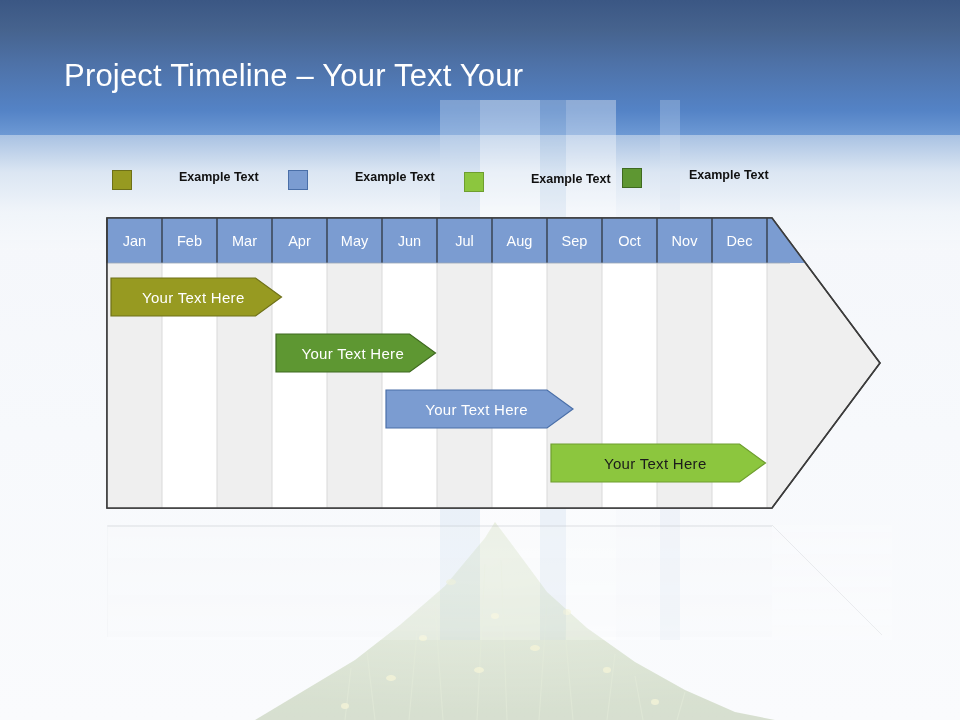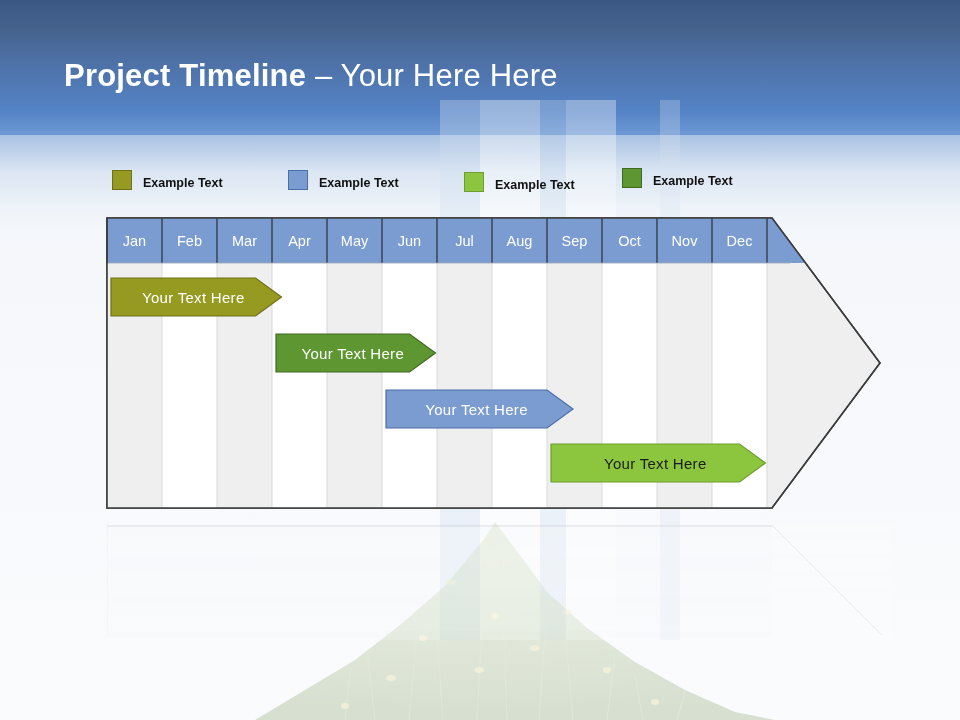--- a/index.html
+++ b/index.html
@@ -82,29 +82,30 @@
   
   .title {
     position: absolute;
     left: 64px;
     top: 58px;
     font-size: 31px;
     color: #ffffff;
     letter-spacing: 0.2px;
     white-space: nowrap;
   }
-  .title .strong { font-weight: bold; text-align: center; }
+  .title .strong { font-weight: normal; text-align: center; }
   .title .light  { font-weight: normal; }
 
   
   .legend-item {
     position: absolute;
     display: flex;
-    align-items: flex-end;
+    align-items: flex-start;
     white-space: nowrap;
+    gap: 36px;
   }
   .legend-swatch {
     width: 20px;
     height: 20px;
     border: 1px solid rgba(0,0,0,0.45);
     box-sizing: border-box;
     flex: 0 0 auto;
   }
   .legend-label {
     margin-left: 11px;
@@ -199,21 +200,21 @@
       <ellipse cx="372" cy="92" rx="4" ry="3"></ellipse>
       <ellipse cx="196" cy="158" rx="5" ry="3"></ellipse>
       <ellipse cx="412" cy="150" rx="4" ry="3"></ellipse>
       <ellipse cx="284" cy="150" rx="5" ry="3"></ellipse>
       <ellipse cx="150" cy="186" rx="4" ry="3"></ellipse>
       <ellipse cx="460" cy="182" rx="4" ry="3"></ellipse>
     </g>
   </svg>
 
   <div class="title">
-    <span class="strong">Project Timeline</span><span class="light"> – Your Here Here</span>
+    <span class="strong">Project Timeline</span><span class="light"> – Your Text Your</span>
   </div>
 
   <div id="legend-root">
       <div class="legend-item" style="left: 112px; top: 170px;">
         <span class="legend-swatch" style="background: rgb(151, 154, 33); border-color: rgb(110, 112, 24);"></span>
         <span class="legend-label">Example Text</span>
       </div>
       <div class="legend-item" style="left: 288px; top: 170px;">
         <span class="legend-swatch" style="background: rgb(123, 156, 209); border-color: rgb(74, 111, 168);"></span>
         <span class="legend-label">Example Text</span>

